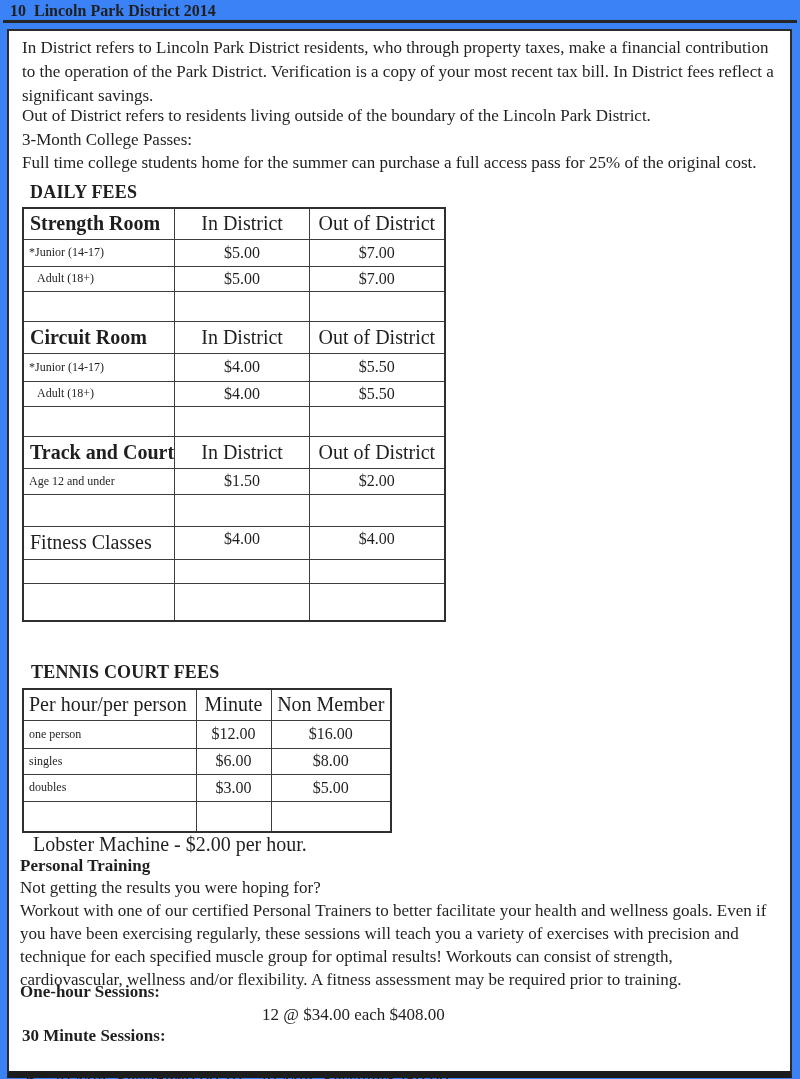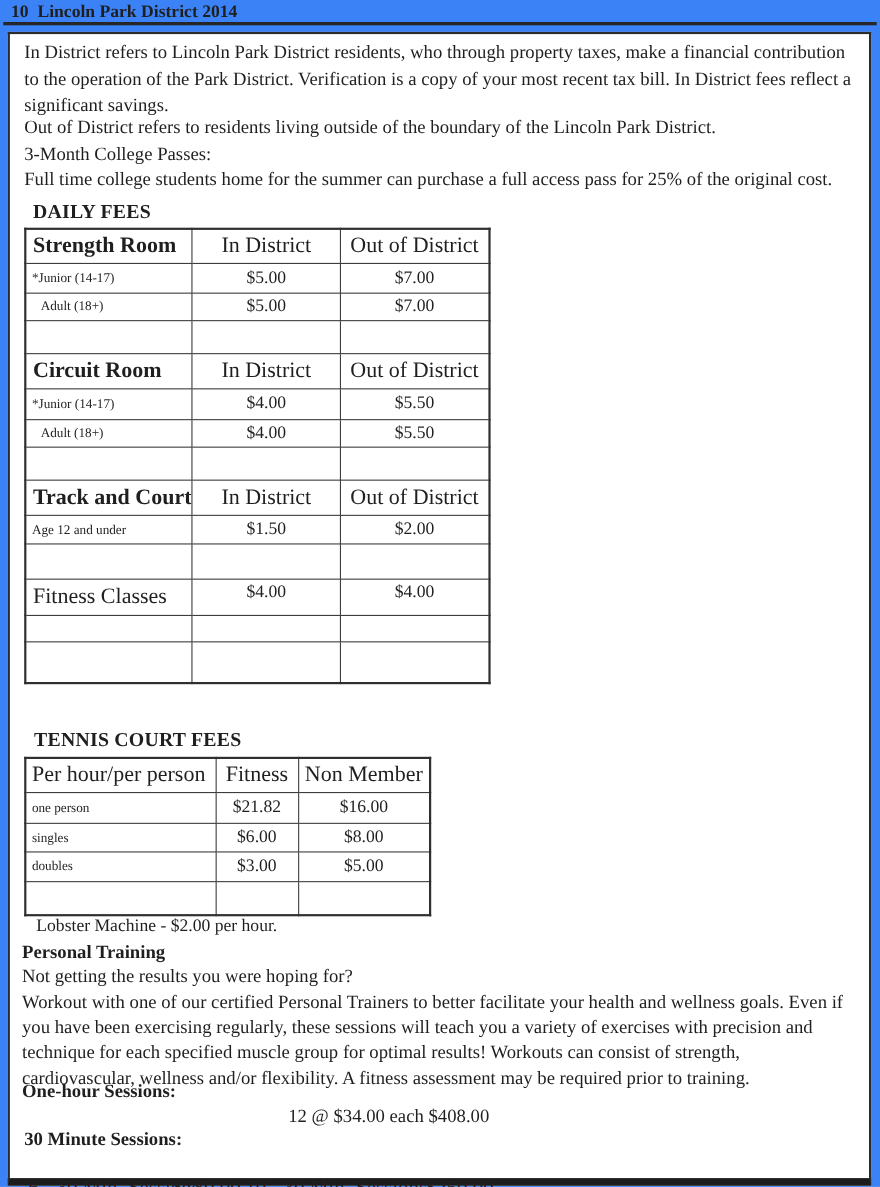--- a/index.html
+++ b/index.html
@@ -43,21 +43,21 @@
   .row-label { font-size: 12px; padding-left: 5px; white-space: nowrap; }
   .row-label.indent { padding-left: 13px; }
   .price { font-size: 16px; text-align: center; white-space: nowrap; }
   .fitness-label { font-size: 20px; padding-left: 6px; white-space: nowrap; }
   .price-top { vertical-align: top; padding-top: 3px; }
 
   .h31{height:31px} .h27{height:27px} .h25{height:25px} .h30{height:30px}
   .h32{height:32px} .h28{height:28px} .h26{height:26px} .h33{height:33px}
   .h24{height:24px} .h38{height:38px}
 
-  .lobster-note { font-size: 16px; }
+  .lobster-note { font-size: 20px; }
   .pt-heading { font-weight: bold; font-size: 17px; }
   .sessions-heading { font-weight: bold; font-size: 17px; }
   .sessions-line { position: relative; height: 22px; width: 100%; }
   .sessions-line span { position: absolute; top: 0; white-space: nowrap; }
   .s-17 { font-size: 17px; }
   .s-19 { font-size: 19px; }
 </style>
 </head>
 <body>
 
@@ -170,26 +170,26 @@
 
   <table class="abs fee-table" style="top:688px; left:22px;">
     <colgroup>
         <col style="width:173px">
         <col style="width:75px">
         <col style="width:120px">
       </colgroup>
     <tbody>
         <tr class="h31">
       <td class="col-head" style="text-align:left; padding-left:5px;">Per hour/per person</td>
-      <td class="col-head">Fitness</td>
+      <td class="col-head">Minute</td>
       <td class="col-head">Non Member</td>
     </tr>
     <tr class="h28">
       <td class="row-label">one person</td>
-      <td class="price">$21.82</td>
+      <td class="price">$12.00</td>
       <td class="price">$16.00</td>
     </tr>
     <tr class="h26">
       <td class="row-label">singles</td>
       <td class="price">$6.00</td>
       <td class="price">$8.00</td>
     </tr>
     <tr class="h27">
       <td class="row-label">doubles</td>
       <td class="price">$3.00</td>

